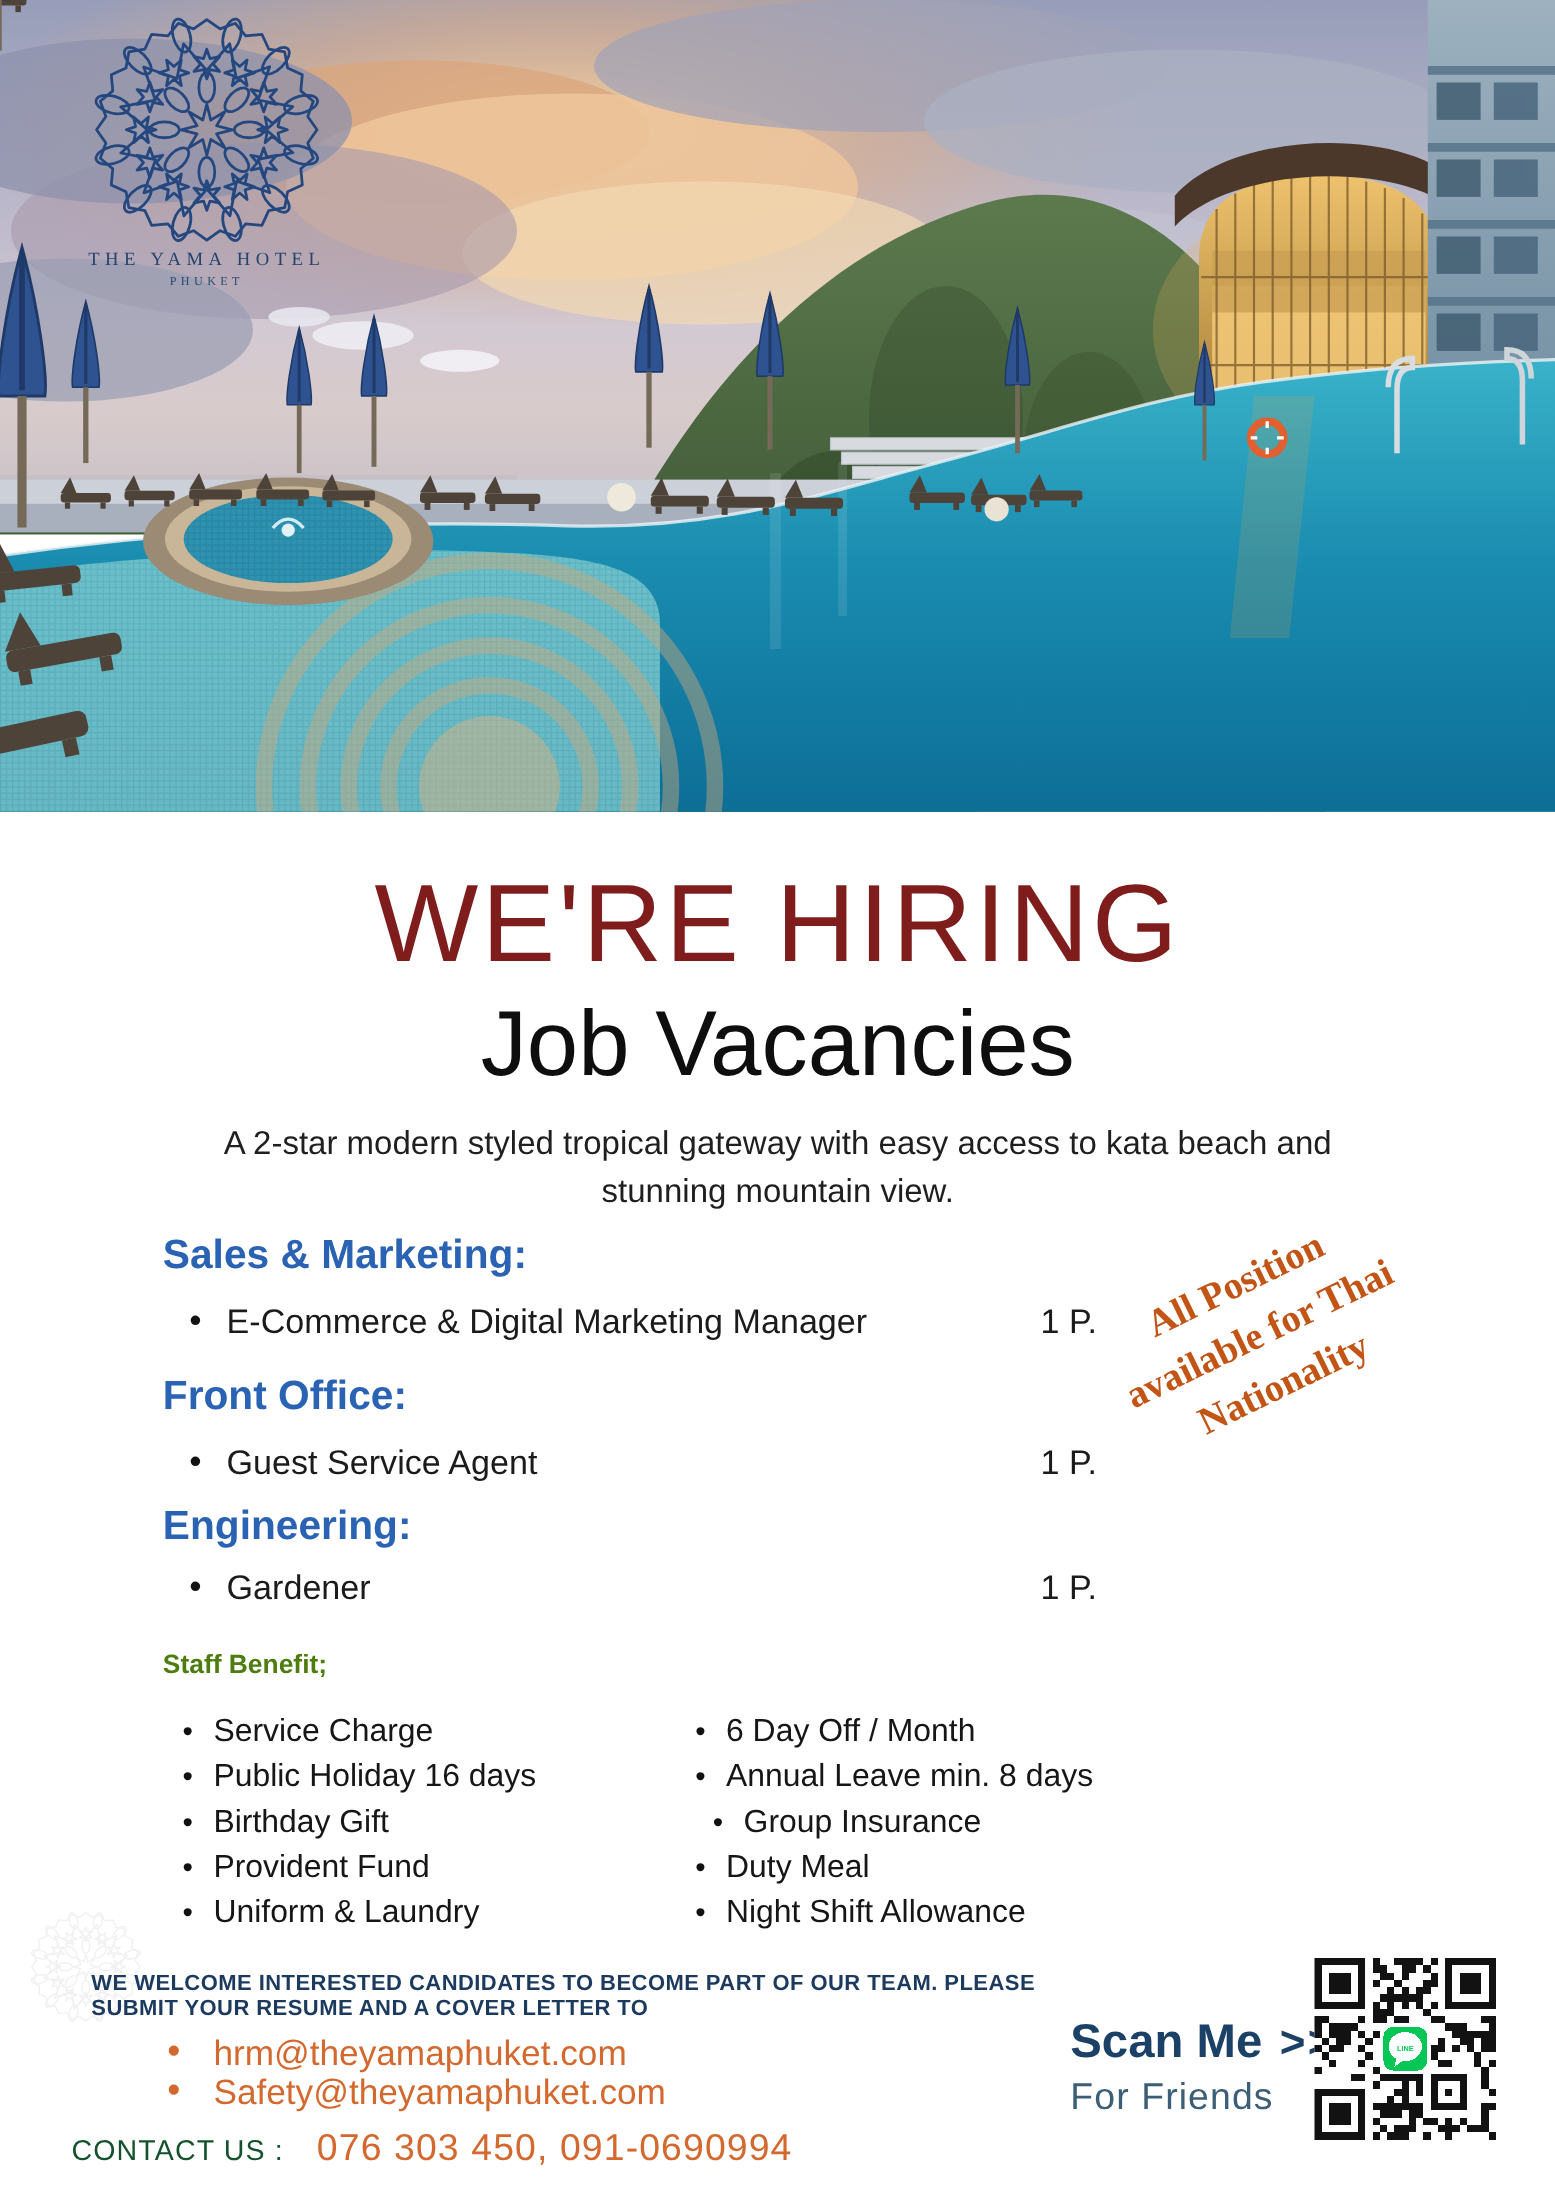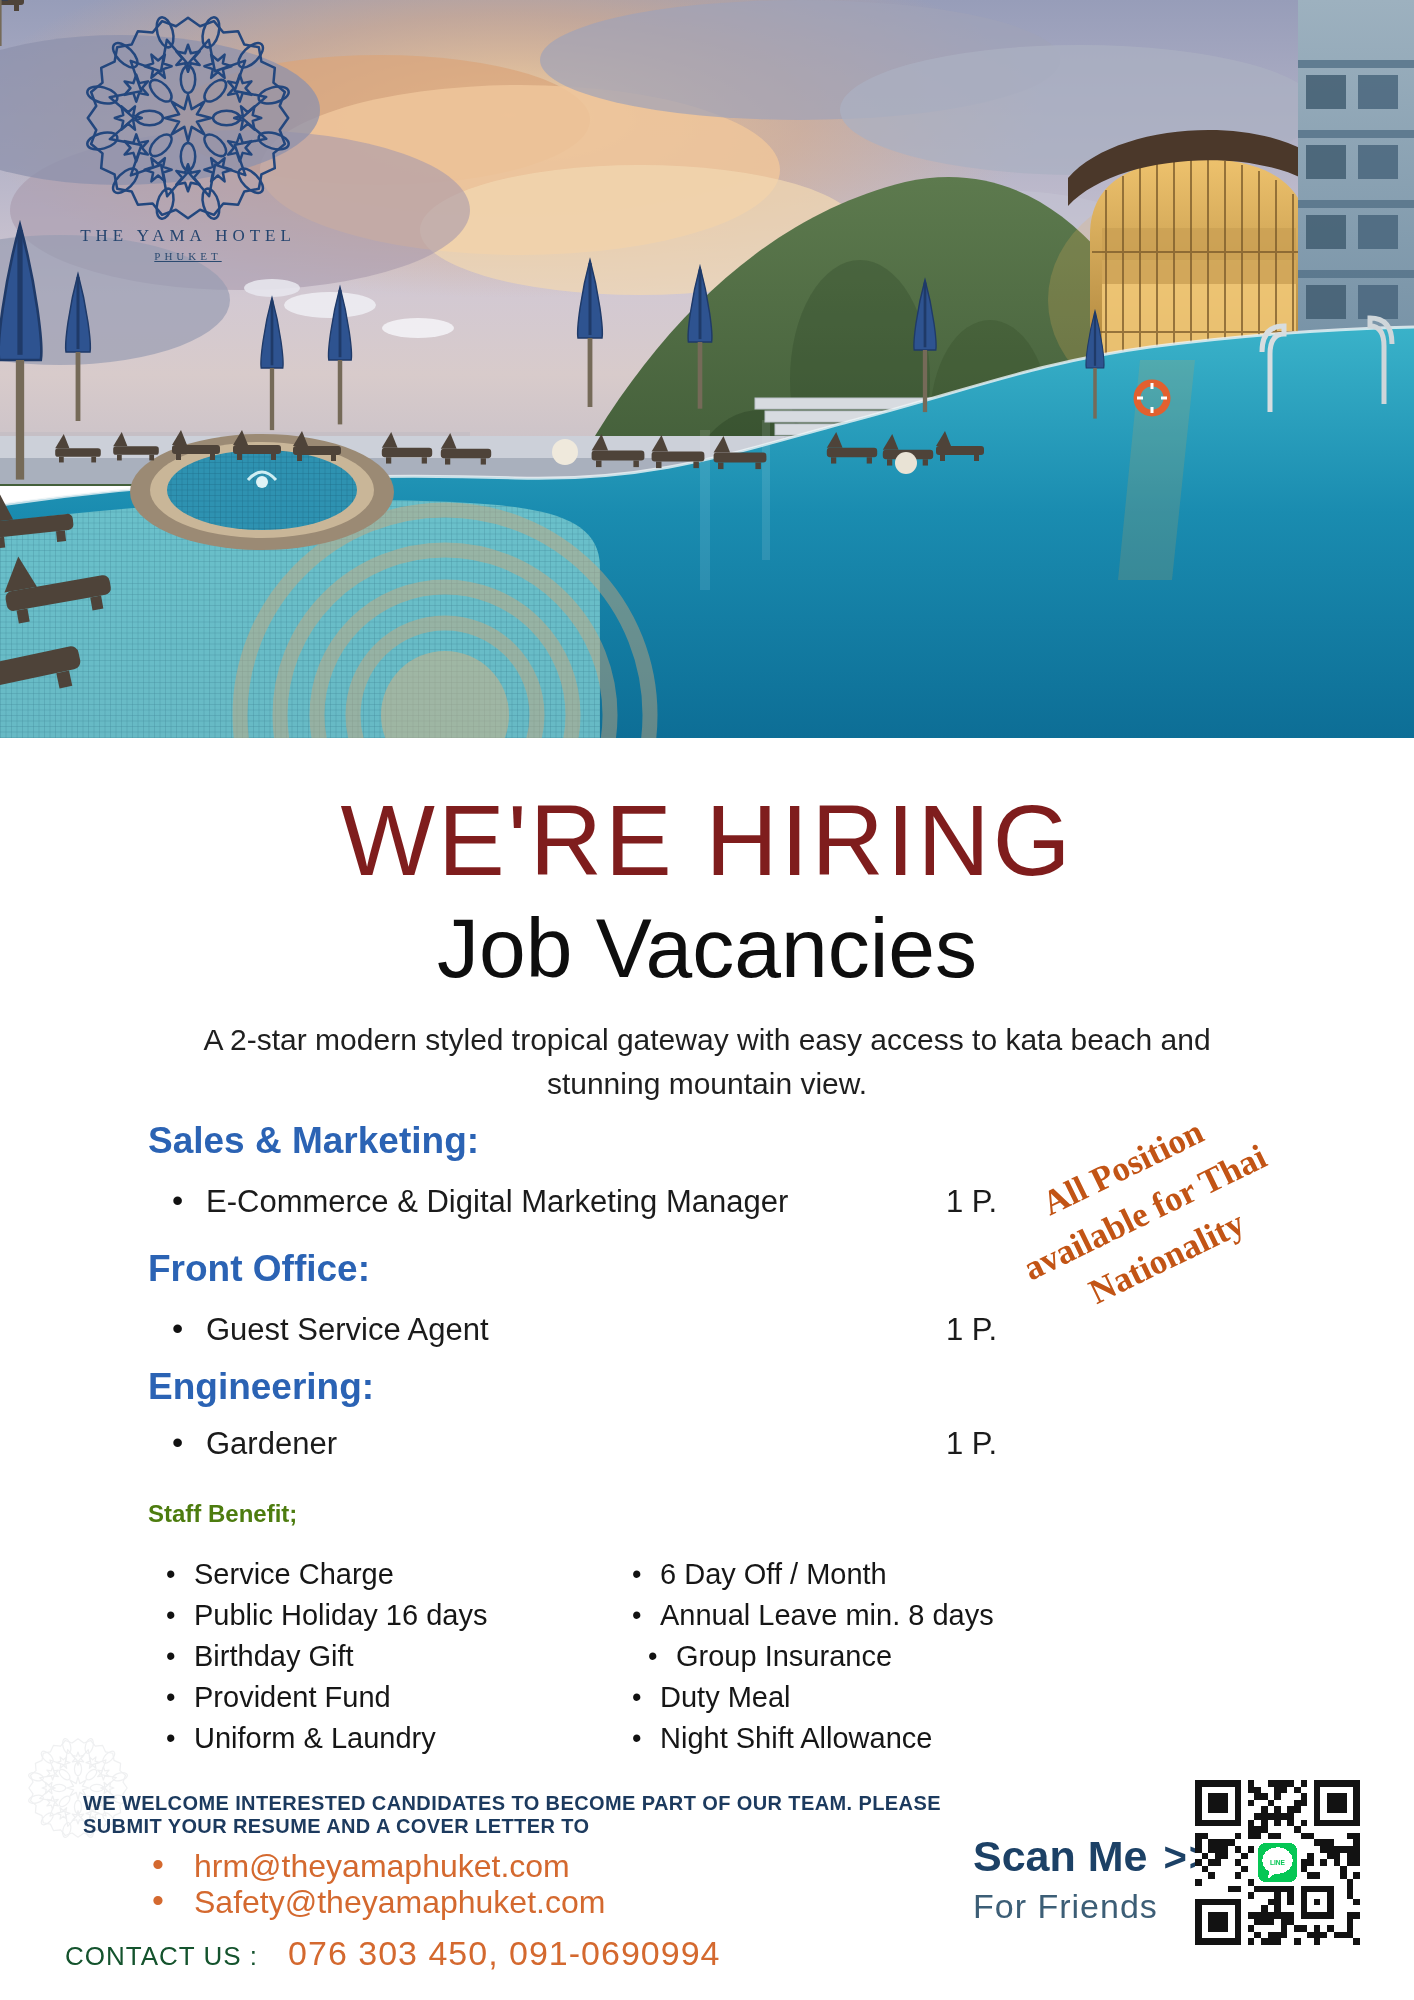--- a/index.html
+++ b/index.html
@@ -7,21 +7,21 @@
           font-family:"Liberation Sans",sans-serif;margin:0 auto;}
 
   
   .hero{position:absolute;left:0;top:0;width:1414px;height:738px;overflow:hidden;}
   .hero svg.scene{display:block;width:1414px;height:738px;}
   .logo-block{position:absolute;left:40px;top:12px;width:216px;text-align:center;margin-left:40px;}
   .logo-block svg{display:block;margin:0 auto;}
   .logo-name{font-family:"Liberation Serif",serif;font-size:17px;letter-spacing:5px;
              color:#24446e;margin-top:2px;white-space:nowrap;}
   .logo-sub{font-family:"Liberation Serif",serif;font-size:11px;letter-spacing:4px;
-            color:#2b4a70;margin-top:4px;text-decoration:underline;}
+            color:#2b4a70;margin-top:4px;}
 
   
   .headline{position:absolute;left:0;top:738px;width:1414px;text-align:center;}
   .headline h1{margin:0;padding-top:50px;font-size:100px;line-height:1.04;font-weight:400;
                letter-spacing:3px;color:#7f1d1d;}
   .headline h2{margin:14px 0 0 0;font-size:84px;line-height:1.0;font-weight:400;color:#0e0e0e;}
   .intro{margin:28px auto 0 auto;font-size:30px;line-height:44px;color:#1f1f1f;width:1200px;}
 
   
   .vacancies{position:absolute;left:148px;top:1120px;width:880px;height:370px;text-decoration:underline;}

